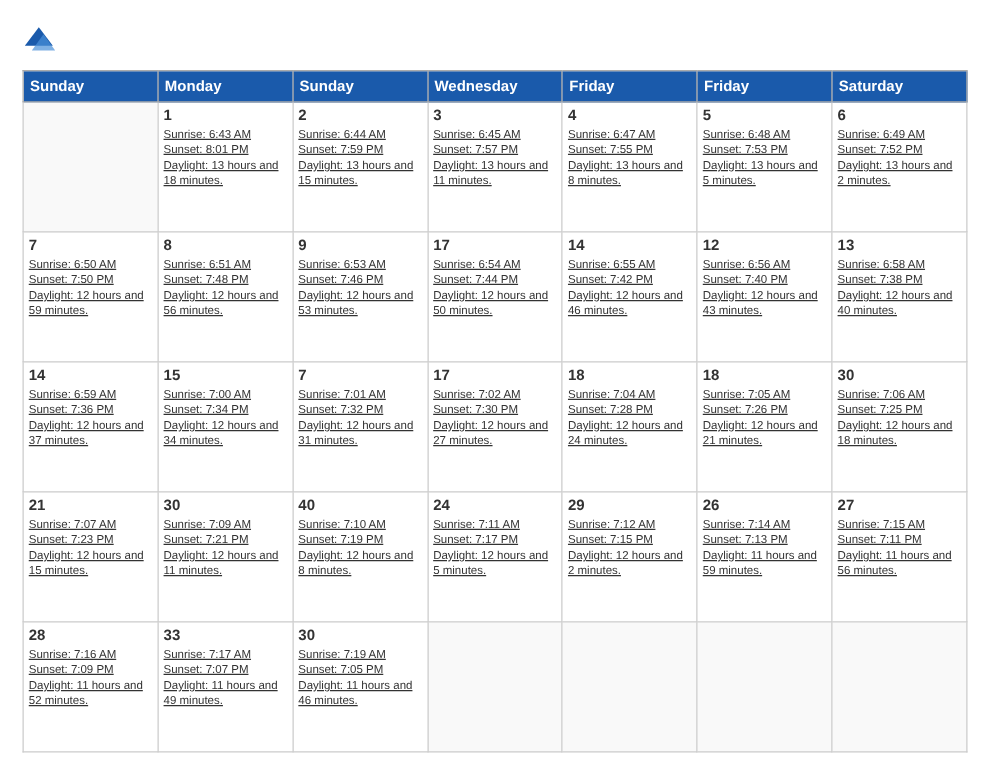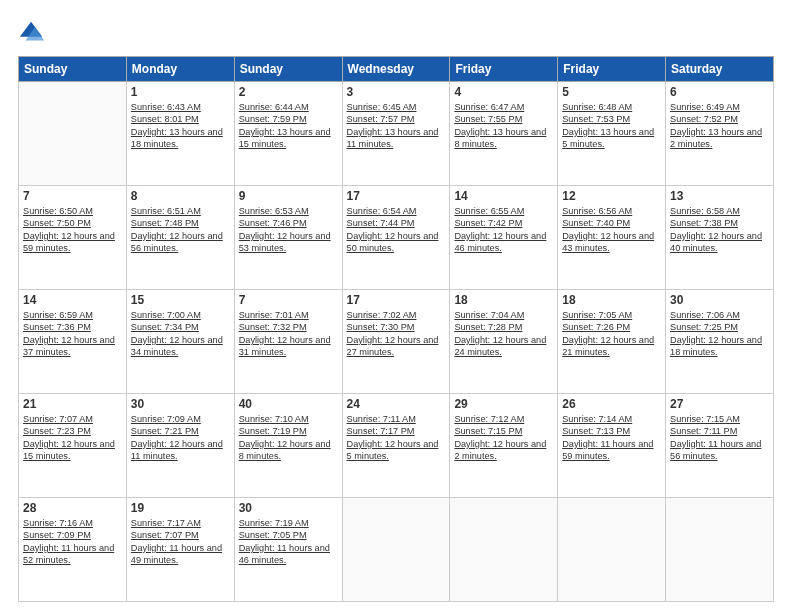--- a/index.html
+++ b/index.html
@@ -391,21 +391,21 @@
           <td>
           <span class="day-number">28</span>
           <div class="cell-content">
             Sunrise: 7:16 AM<br>
             Sunset: 7:09 PM<br>
             Daylight: 11 hours
 and 52 minutes.
           </div>
         </td>
           <td>
-          <span class="day-number">19</span>
+          <span class="day-number">33</span>
           <div class="cell-content">
             Sunrise: 7:17 AM<br>
             Sunset: 7:07 PM<br>
             Daylight: 11 hours
 and 49 minutes.
           </div>
         </td>
           <td>
           <span class="day-number">30</span>
           <div class="cell-content">

